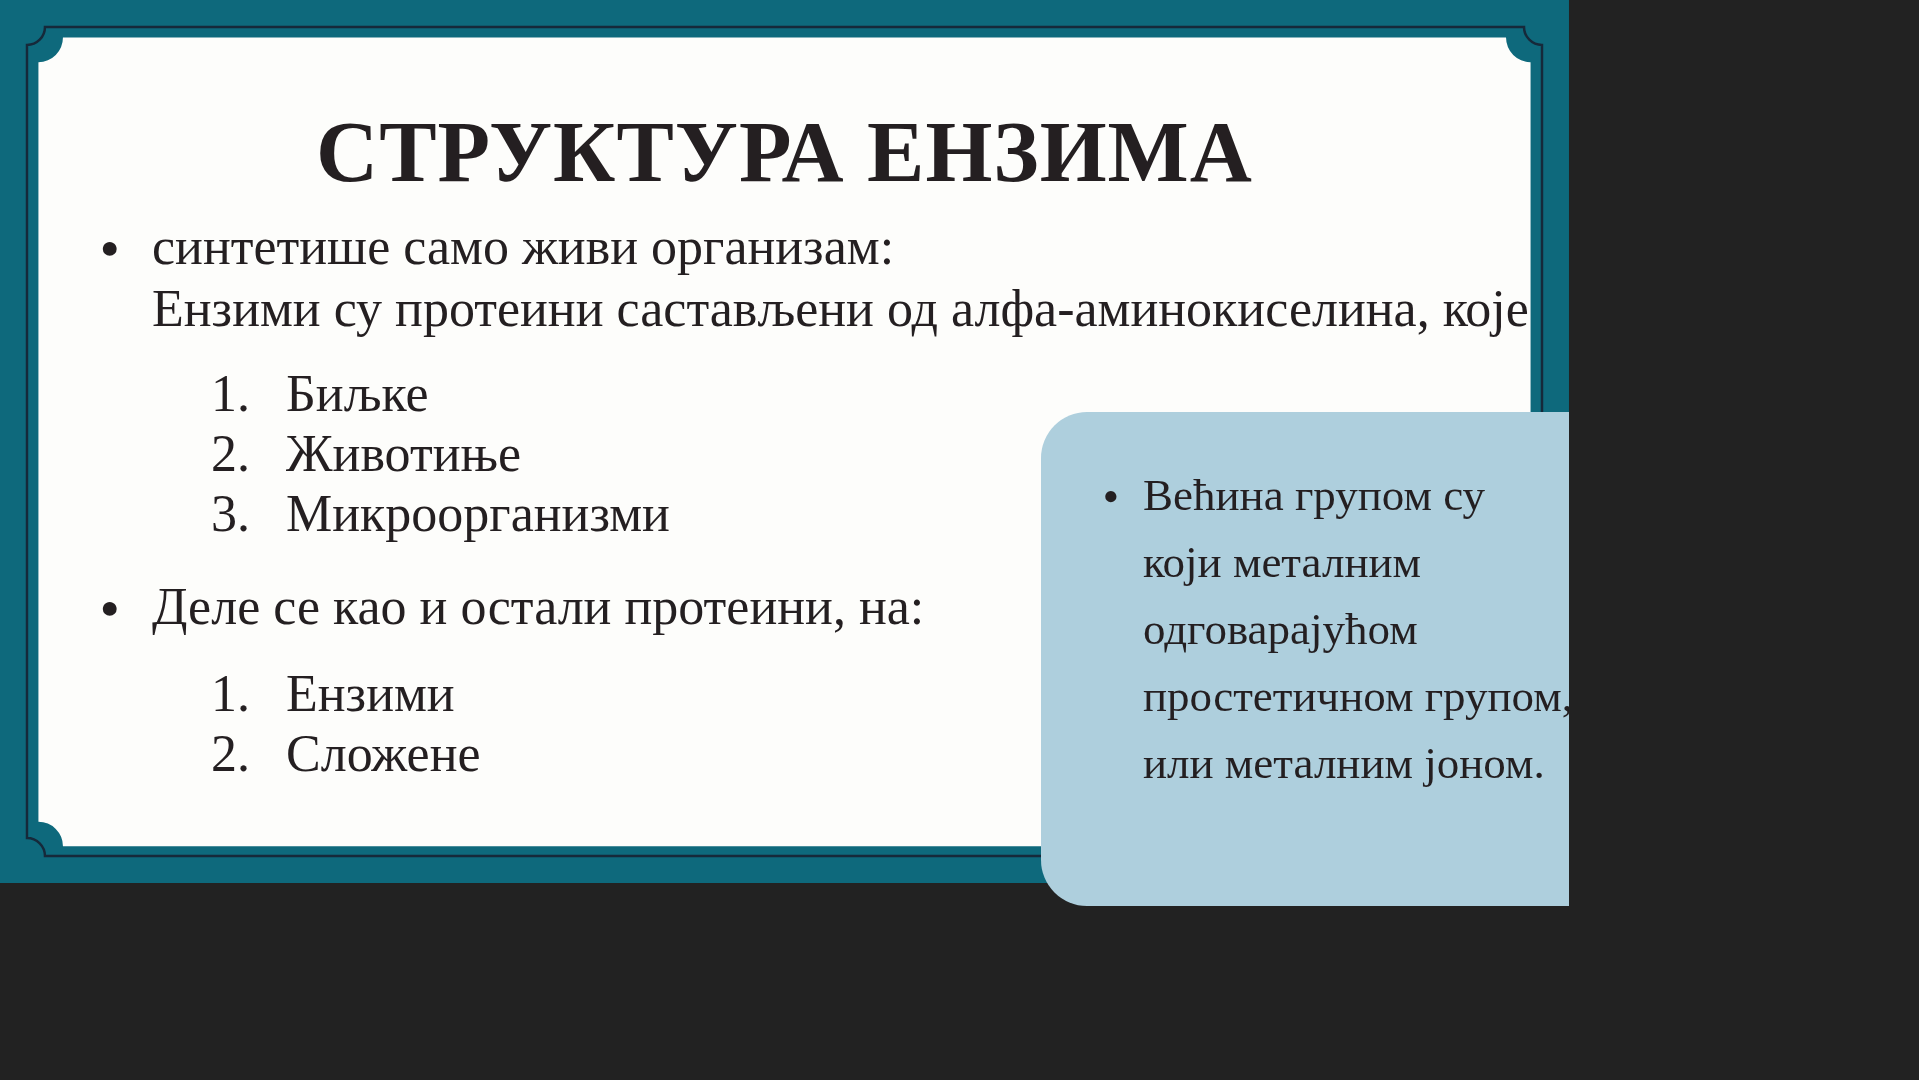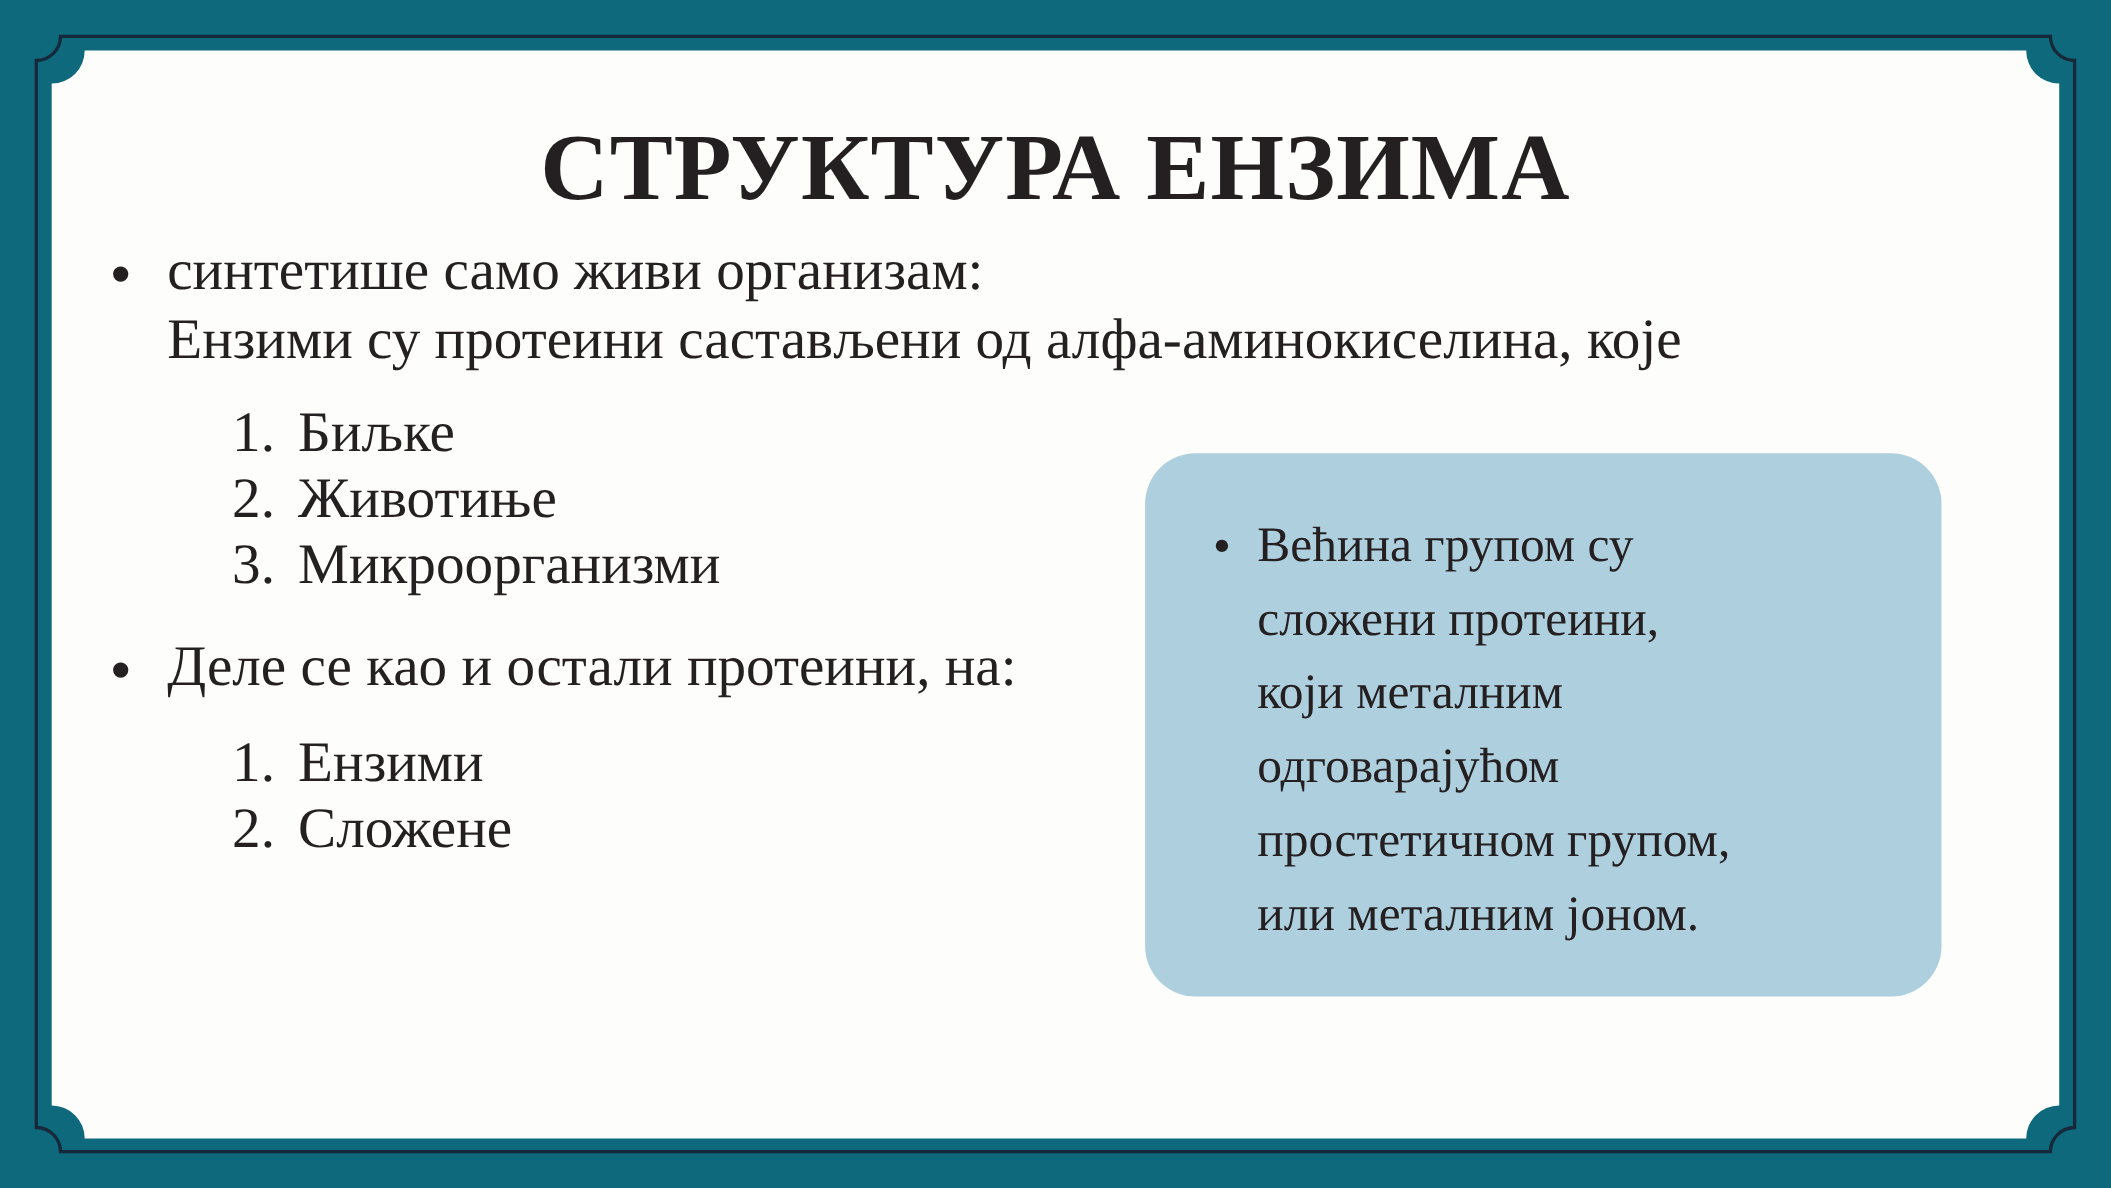--- a/index.html
+++ b/index.html
@@ -1,18 +1,18 @@
 <!DOCTYPE html>
 <html><head>
 <meta charset="utf-8">
 <style>
   html,body { margin:0; padding:0; background:#222; }
   .slide {
     position: relative;
-    width: 1919px; height: 1080px;
+    width: 1569px; height: 1080px;
     overflow: hidden;
     font-family: "Liberation Serif", "DejaVu Serif", serif;
   }
   .frame-svg { position:absolute; inset:0; z-index:0; }
   .content { position:absolute; inset:0; z-index:1; }
 
   .title {
     position:absolute; left:0; right:0; top:102px;
     margin:0; text-align:center;
     font-size:86px; font-weight:700; letter-spacing:1px;
@@ -26,21 +26,21 @@
   .bullet-row .dot {
     flex:0 0 52px; width:52px;
     font-size:0.62em; line-height:inherit;
   }
   .bullet1 { top:216px; }
   .bullet2 { top:576px; }
 
   .num-list { position:absolute; left:0; font-size:52px; line-height:60px; }
   .num-list .row { display:flex; }
   .num-list .num { width:250px; text-align:right; }
-  .num-list .lbl { margin-left:21px; }
+  .num-list .lbl { margin-left:36px; }
   .list1 { top:364px; }
   .list2 { top:664px; }
 
   .callout {
     position:absolute; left:1041px; top:412px;
     width:724px; height:494px;
     border-radius:46px;
     box-sizing:border-box;
     padding:50px 30px 0 62px;
   }
@@ -105,21 +105,20 @@
         <span class="num">2.</span>
         <span class="lbl">Сложене</span>
       </div>
     </div>
 
     <div class="callout" style="background-color: rgb(174, 207, 221);">
       <div class="callout-inner">
         <span class="dot">●</span>
         <div>
           <div>Већина групом су</div>
-          <div>сложени протеини,</div>
           <div>који металним</div>
           <div>одговарајућом</div>
           <div>простетичном групом,</div>
           <div>или металним јоном.</div>
         </div>
       </div>
     </div>
 
   </div>
 </div>

